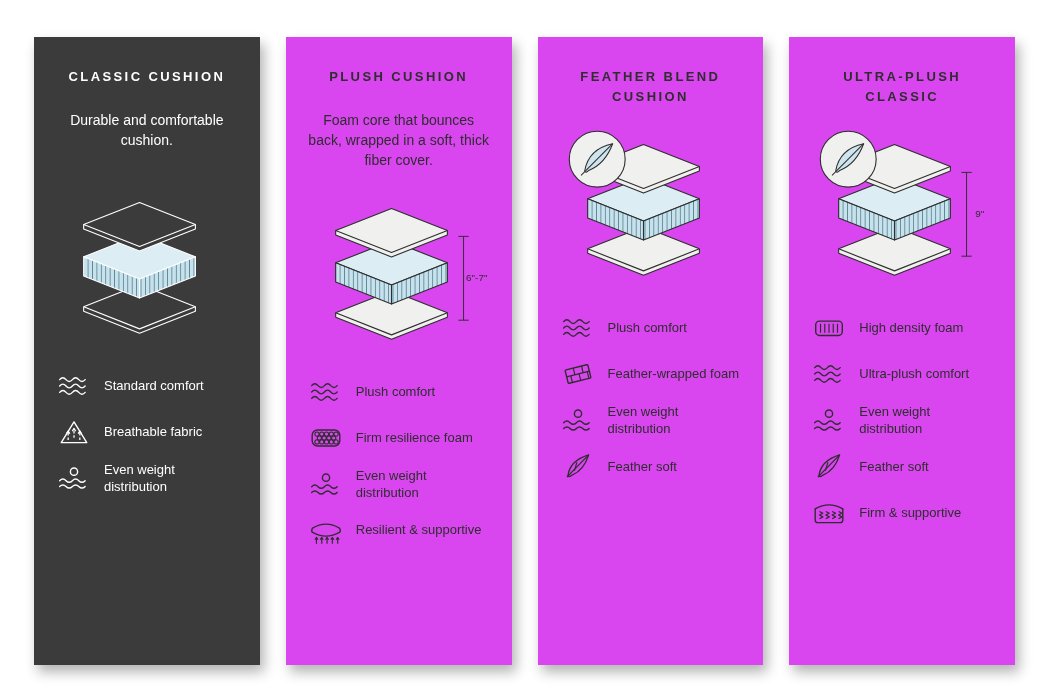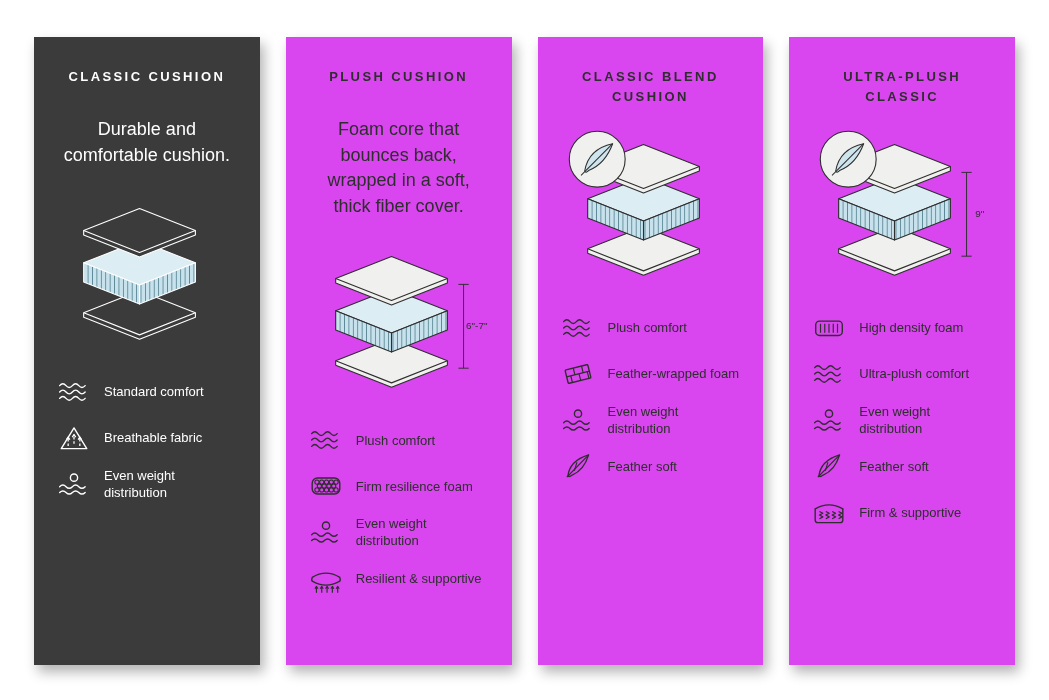--- a/index.html
+++ b/index.html
@@ -24,21 +24,21 @@
     padding:30px 21px 20px 21px;
     display:flex; flex-direction:column;
   }
   .card.dark { background:#3b3b3b; color:#ffffff; }
   .title {
     font-size:13px; font-weight:700; letter-spacing:2.4px;
     text-align:center; line-height:1.5; min-height:40px;
     display:flex; flex-direction:column; justify-content:flex-start;
   }
   .desc {
-    margin-top:10px; font-size:18px; line-height:1.42;
+    margin-top:4px; font-size:14px; line-height:1.42;
     text-align:center; min-height:54px;
   }
   .diagram { margin-top:16px; height:162px; display:flex; justify-content:center; }
   .diagram svg { width:100%; height:100%; display:block; }
   .slab { fill:#f0f0ee; }
   .card.dark .slab { fill:#3b3b3b; }
   .features {
     list-style:none; margin-top:26px;
     display:flex; flex-direction:column; gap:12px;
     padding-left:2px;
@@ -258,21 +258,21 @@
             <svg viewBox="0 0 32 32">
               <use href="#icon-springs"></use>
             </svg>
           </span>
         <span class="flabel">Resilient &amp; supportive</span>
       </li>
     </ul>
   </section>
 
   <section class="card">
-    <h2 class="title">CLASSIC BLEND CUSHION</h2>
+    <h2 class="title">FEATHER BLEND CUSHION</h2>
     <div class="diagram">
       <svg viewBox="0 -14 250 206">
         <g>
           <path class="slab" d="M39 150 L39 156 L115 186 L191 156 L191 150" stroke="currentColor" stroke-width="1.5" stroke-linejoin="round"></path>
           <polygon class="slab" points="115,120 191,150 115,180 39,150" stroke="currentColor" stroke-width="1.5" stroke-linejoin="round"></polygon>
         </g>
         <g>
           <polygon points="115,52 191,82 115,112 39,82" fill="#dcedf4" stroke="currentColor" stroke-width="1.5" stroke-linejoin="round"></polygon>
           <polygon points="39,82 115,112 115,138 39,108" fill="url(#foamhatch)" stroke="currentColor" stroke-width="1.5" stroke-linejoin="round"></polygon>
           <polygon points="115,112 191,82 191,108 115,138" fill="url(#foamhatch)" stroke="currentColor" stroke-width="1.5" stroke-linejoin="round"></polygon>

